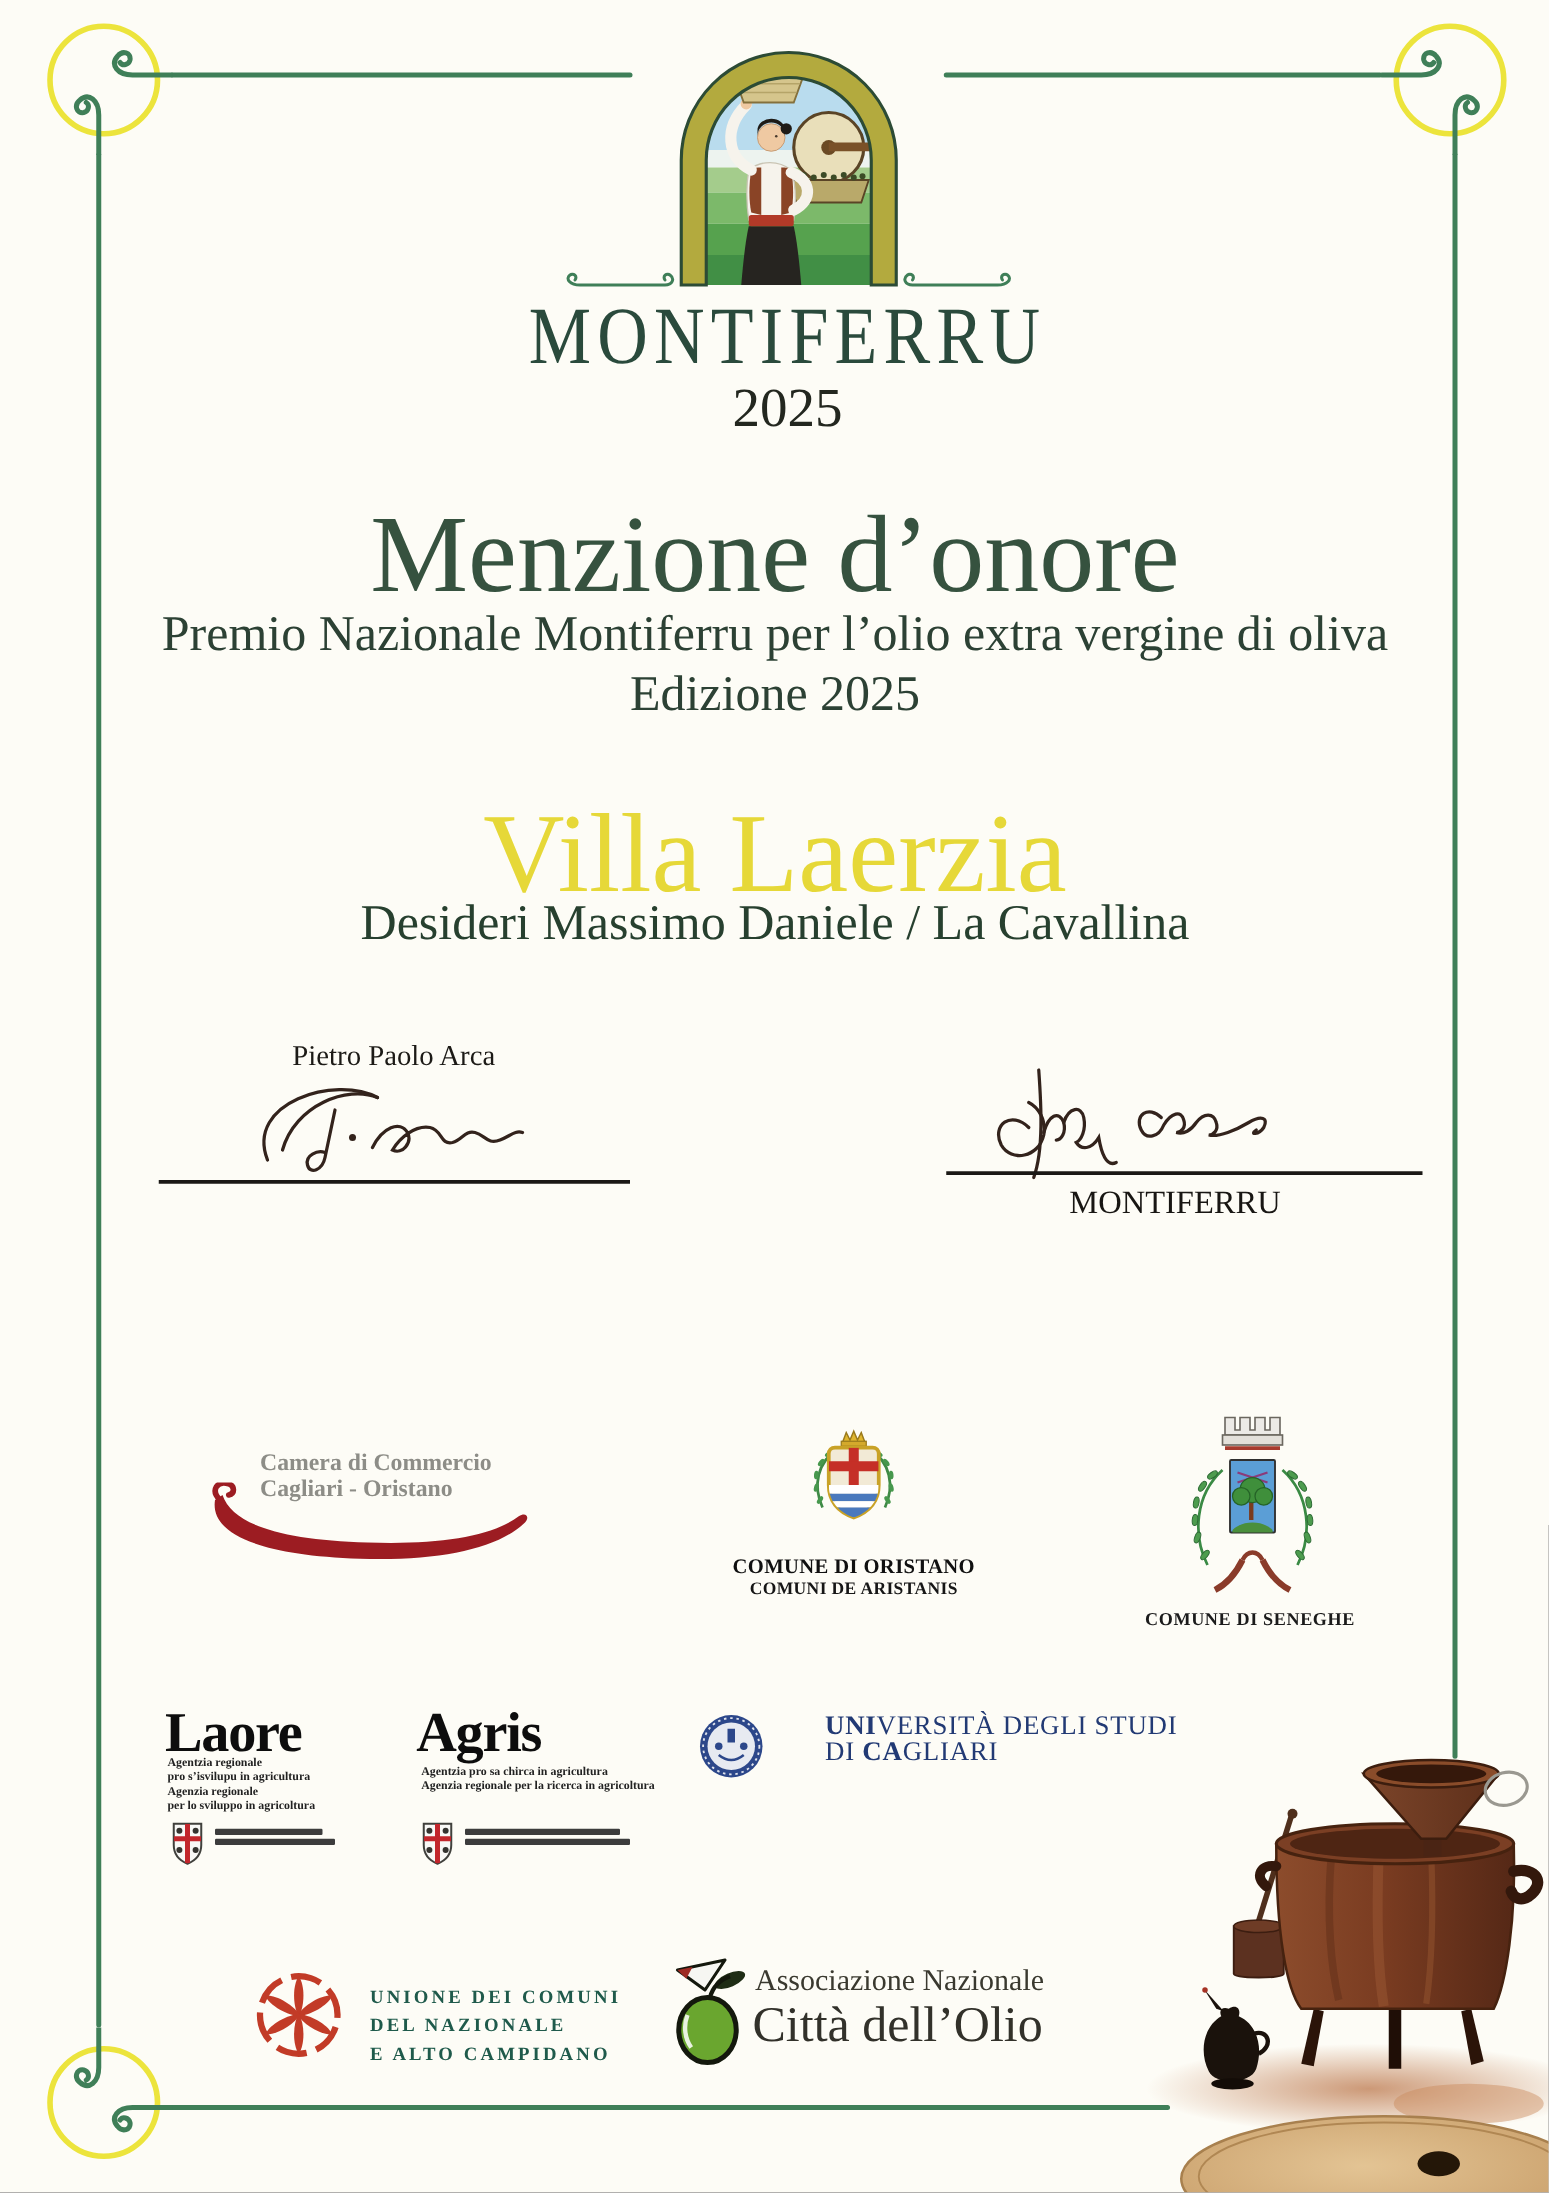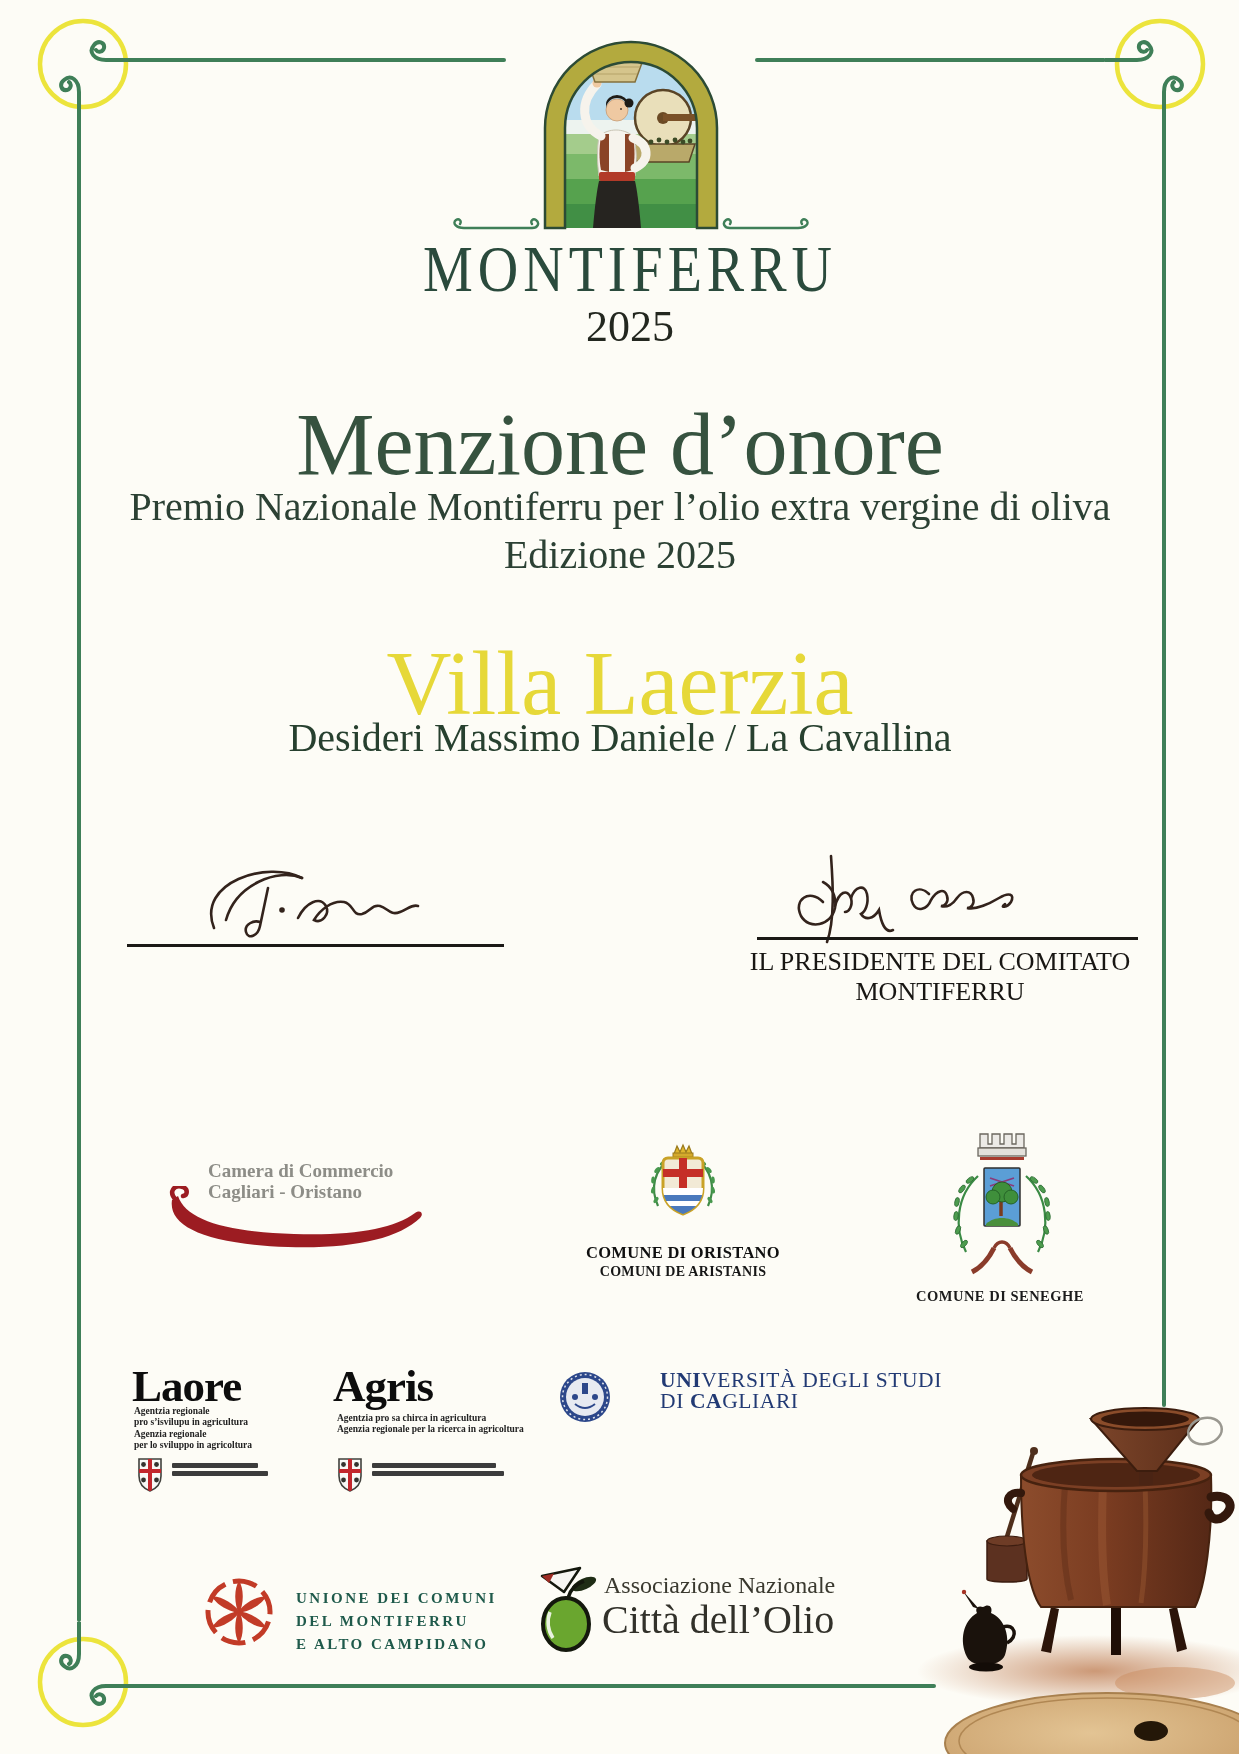--- a/index.html
+++ b/index.html
@@ -148,20 +148,21 @@
   </svg>
 
   <div class="abs ctr brand">MONTIFERRU</div>
   <div class="abs ctr year">2025</div>
   <div class="abs ctr title">Menzione d’onore</div>
   <div class="abs ctr subtitle">Premio Nazionale Montiferru per l’olio extra vergine di oliva</div>
   <div class="abs ctr edition">Edizione 2025</div>
   <div class="abs ctr recipient">Villa Laerzia</div>
   <div class="abs ctr producer">Desideri Massimo Daniele / La Cavallina</div>
 
+  <div class="sig-name sig-name-l">Pietro Paolo Arca</div>
   <svg class="abs sig-svg-l" width="340" height="84" viewBox="0 0 340 84">
     <g fill="none" stroke="#33231c" stroke-width="2.6" stroke-linecap="round">
       <path d="M64,64 C46,18 118,-4 152,14"></path>
       <path d="M152,14 C128,4 86,20 76,56"></path>
       <path d="M118,24 L110,62 C108,72 98,76 96,68 C94,60 104,56 110,58"></path>
       <path d="M148,54 C156,38 170,32 176,42 C180,50 172,60 164,56 C170,46 182,36 194,38 C204,40 202,52 212,50 C220,48 222,40 230,42 C238,44 240,52 250,48 C258,45 262,40 268,42"></path>
     </g>
     <circle cx="132" cy="46" r="2.8" fill="#33231c"></circle>
   </svg>
   <div class="sig-line sig-line-l"></div>
@@ -170,21 +171,20 @@
     <g fill="none" stroke="#33231c" stroke-width="2.6" stroke-linecap="round">
       <path d="M58,52 C44,38 28,50 36,66 C44,80 66,76 70,58 C72,46 66,36 58,32"></path>
       <path d="M66,6 C68,34 70,70 62,92"></path>
       <path d="M70,56 C74,42 82,38 86,48 C88,56 84,62 80,62"></path>
       <path d="M86,48 C90,36 100,34 102,44 C104,54 100,62 96,64 C100,70 108,70 114,60 C116,72 120,84 128,80"></path>
       <path d="M164,44 C154,34 142,42 148,54 C152,62 162,60 166,50 C172,40 180,38 182,46 C184,52 180,56 176,56 C182,58 188,54 192,48 C198,40 206,40 208,48 C210,54 206,58 202,58 C210,60 224,54 234,48 C244,42 250,44 246,52 C242,58 234,58 240,54"></path>
     </g>
   </svg>
   <div class="sig-line sig-line-r"></div>
   <div class="sig-role sig-role-r">
-    <div>IL PRESIDENTE DEL COMITATO</div>
     <div>MONTIFERRU</div>
   </div>
 
   <div class="abs sans camera-text">
     <div>Camera di Commercio</div>
     <div>Cagliari - Oristano</div>
   </div>
   <svg class="abs" style="left:156px; top:1186px;" width="272" height="72" viewBox="0 0 272 72">
     <path d="M16,14 C12,40 48,58 132,61 C196,63 242,53 264,32 C268,28 265,23 259,27 C238,43 196,50 138,48 C70,46 30,34 22,10 Z" fill="#9c1c22"></path>
     <path d="M20,14 C12,6 18,-2 27,1 C32,3 32,9 27,10" fill="none" stroke="#9c1c22" stroke-width="4.5" stroke-linecap="round"></path>
@@ -337,21 +337,21 @@
       <path d="M0,2 C5,-8 5,-24 0,-31 C-5,-24 -5,-8 0,2 Z" transform="translate(35,35)"></path>
       <path d="M0,2 C5,-8 5,-24 0,-31 C-5,-24 -5,-8 0,2 Z" transform="translate(35,35) rotate(60)"></path>
       <path d="M0,2 C5,-8 5,-24 0,-31 C-5,-24 -5,-8 0,2 Z" transform="translate(35,35) rotate(120)"></path>
       <path d="M0,2 C5,-8 5,-24 0,-31 C-5,-24 -5,-8 0,2 Z" transform="translate(35,35) rotate(180)"></path>
       <path d="M0,2 C5,-8 5,-24 0,-31 C-5,-24 -5,-8 0,2 Z" transform="translate(35,35) rotate(240)"></path>
       <path d="M0,2 C5,-8 5,-24 0,-31 C-5,-24 -5,-8 0,2 Z" transform="translate(35,35) rotate(300)"></path>
     </g>
   </svg>
   <div class="abs sans unione-text">
     <div>UNIONE DEI COMUNI</div>
-    <div>DEL MONTIFERRU</div>
+    <div>DEL NAZIONALE</div>
     <div>E ALTO CAMPIDANO</div>
   </div>
 
   <svg class="abs" style="left:538px; top:1566px;" width="64" height="86" viewBox="0 0 64 86">
     <path d="M4,10 L42,2 L26,26 Z" fill="#f6f6f2" stroke="#14180d" stroke-width="2.5" stroke-linejoin="round"></path>
     <path d="M4,10 L16,7.5 L11,17 Z" fill="#9e2b23"></path>
     <ellipse cx="46" cy="18" rx="13" ry="5.5" fill="#1f2d15" transform="rotate(-24 46 18)"></ellipse>
     <path d="M30,32 C32,24 38,18 46,15" fill="none" stroke="#14180d" stroke-width="3.5"></path>
     <ellipse cx="28" cy="58" rx="23" ry="26" fill="#6aa62f" stroke="#14180d" stroke-width="4"></ellipse>
     <path d="M12,46 a20,24 0 0 0 3,26" fill="none" stroke="#ffffff" stroke-width="3.5" opacity="0.85"></path>

